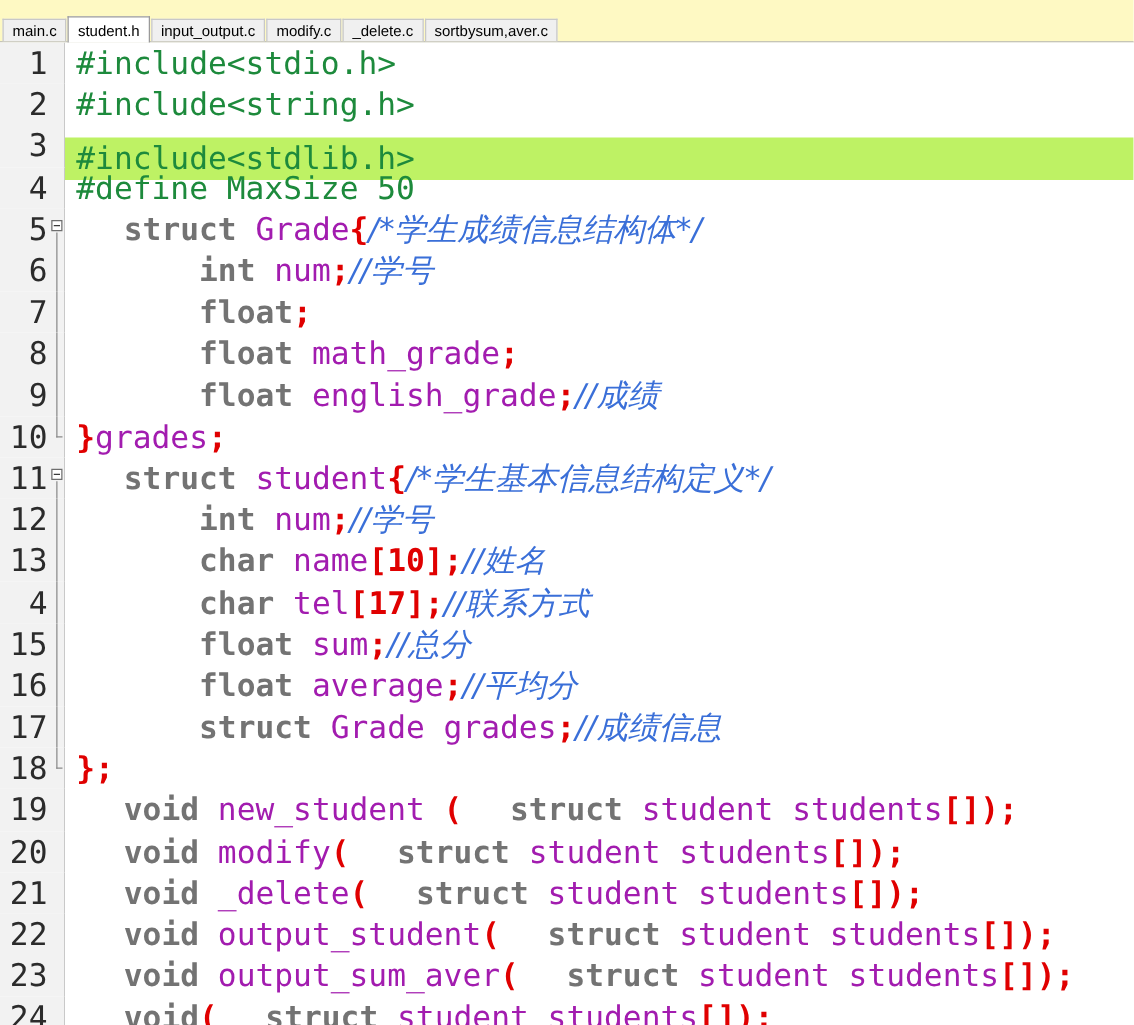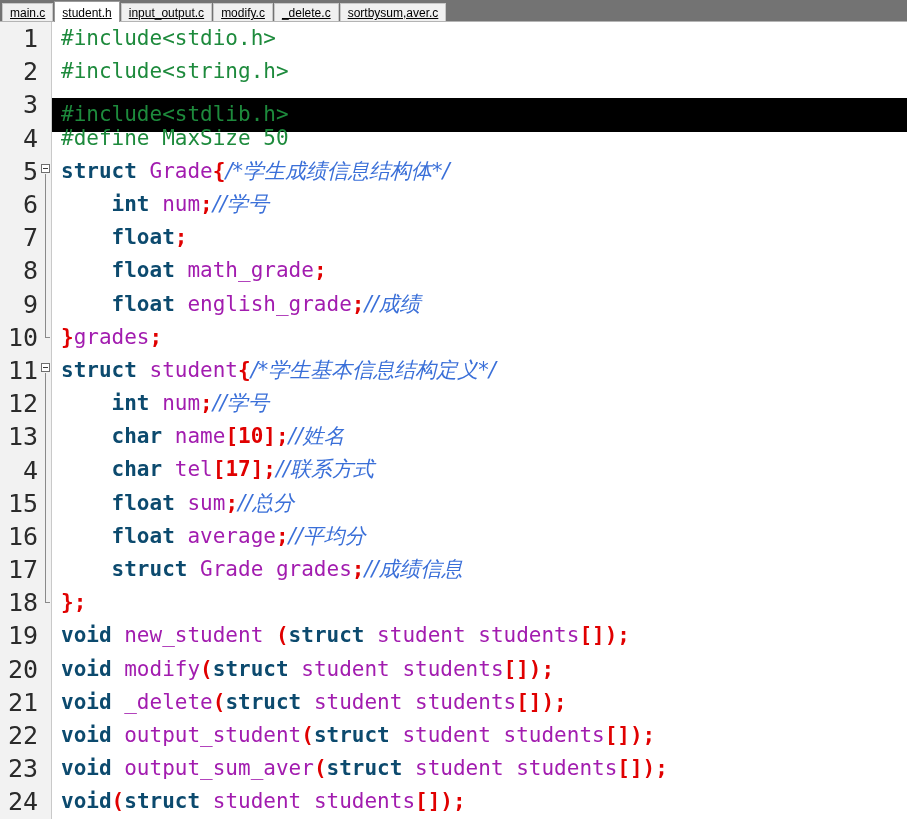--- a/index.html
+++ b/index.html
@@ -6,28 +6,27 @@
   body{
     width:907px;height:820px;
     background:#ffffff;
     font-family:"DejaVu Sans Mono",monospace;
     overflow:hidden;
   }
 
   
   .tabbar{
     position:relative;
-    height:22px;
-    background:#737373;
+    height:34px;
+    background:#fef9c3;
     border-bottom:1px solid #b4b4b4;
     display:flex;
     align-items:flex-end;
     padding-left:2px;
     box-sizing:border-box;
-    text-decoration:underline;
   }
   .tab{
     font-family:"Liberation Sans",sans-serif;
     font-size:12px;
     color:#000000;
     background:#f0f0f0;
     border:1px solid #c8c8c8;
     border-bottom:none;
     padding:2px 7px 2px 7px;
     margin-right:1px;
@@ -57,21 +56,21 @@
   .code-lines{
     position:relative;
   }
   .line{
     position:relative;
     height:33.2px;
     display:flex;
     align-items:center;
     white-space:pre;
   }
-  .line.hl .content{background:#000000;margin-top:20px;}
+  .line.hl .content{background:#bef264;margin-top:20px;}
 
   .gutter{
     width:40px;
     min-width:40px;
     text-align:right;
     padding-right:2px;
     box-sizing:border-box;
     font-family:"DejaVu Sans Mono",monospace;
     font-size:25px;
     line-height:33px;
@@ -90,26 +89,26 @@
     background:#f2f2f2;
     position:relative;
     cursor:default;
   }
   .sep{
     width:1px;min-width:1px;height:100%;
     background:#c9c9c9;
   }
   .content{
     flex:1;
-    font-size:21px;
+    font-size:25px;
     line-height:33px;
     padding-left:9px;
     height:100%;
     display:flex;
-    align-items:flex-start;
+    align-items:center;
     letter-spacing:0px;
   }
 
   
   .foldbox{
     position:absolute;
     left:1px;top:9px;
     width:9px;height:9px;
     border:1px solid #6e6e6e;
     background:#ffffff;
@@ -143,21 +142,21 @@
   .foldend::after{
     content:"";
     position:absolute;
     left:0;top:16px;
     width:5px;height:1px;
     background:#8a8a8a;
   }
 
   
   .pp  {color:#1d8a3c;}              
-  .kw  {color:#0c4a6e;font-weight:bold;}
+  .kw  {color:#737373;font-weight:bold;margin-left:38px;}
   .id  {color:#a21caf;}
   .pun {color:#e00000;font-weight:bold;}
   .cm  {color:#3a6fd8;font-style:italic;}
   .cjk {font-family:"DejaVu Sans",sans-serif;font-style:italic;}
 </style>
 </head>
 <body>
 
 <div class="tabbar">
     <div class="tab">main.c</div>

